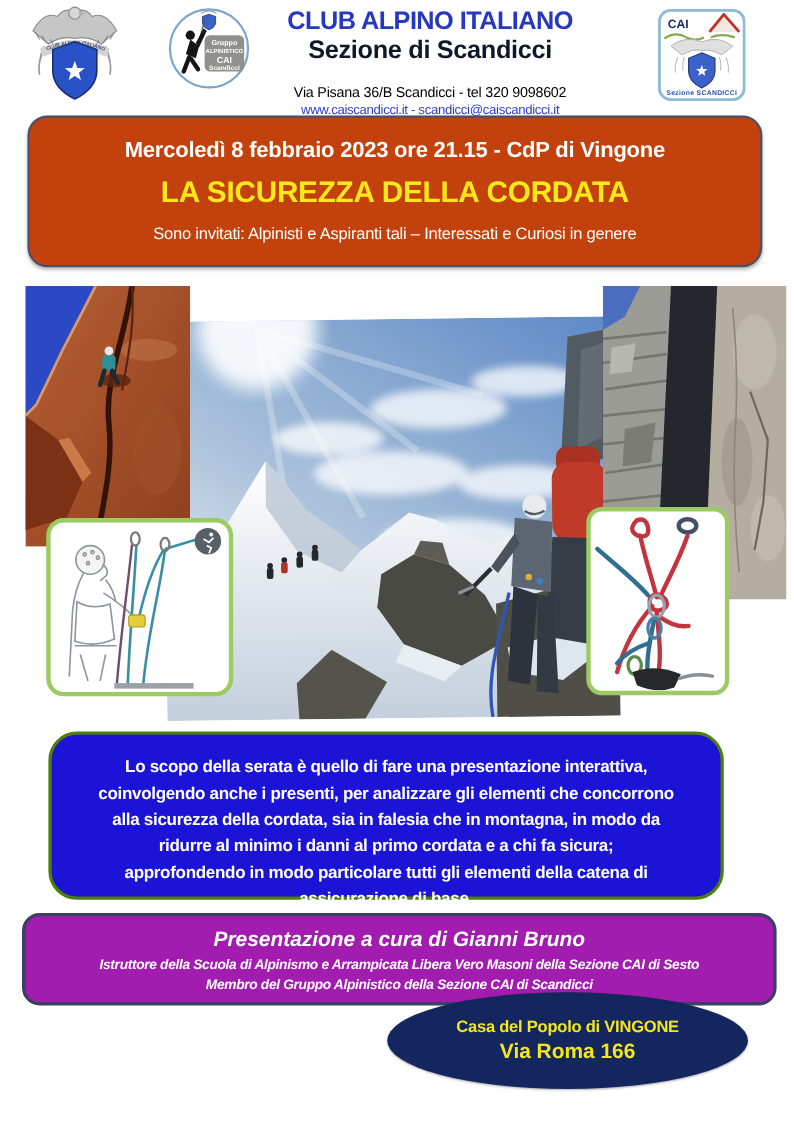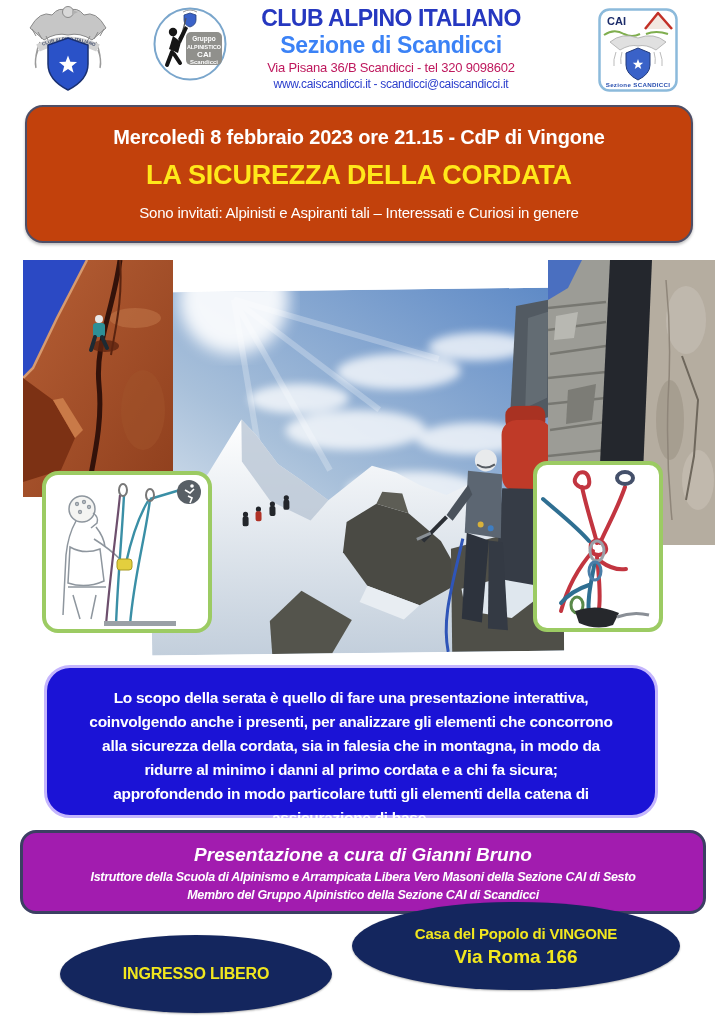--- a/index.html
+++ b/index.html
@@ -7,22 +7,22 @@
   .page{position:relative;width:722px;height:1024px;background:#fff;overflow:hidden;}
   figure{margin:0;}
 
   
   .logo{position:absolute;}
   .logo-eagle{left:26px;top:2px;width:84px;height:92px;}
   .logo-gruppo{left:152px;top:6px;width:76px;height:76px;}
   .logo-sezione{left:598px;top:8px;width:80px;height:84px;}
   .header-text{position:absolute;left:232px;top:4px;width:318px;text-align:center;}
   .org-name{font-size:23px;font-weight:bold;color:#2638c0;letter-spacing:-0.5px;line-height:28px;}
-  .section-name{font-size:23px;font-weight:bold;color:#3b82f6;letter-spacing:-0.3px;line-height:27px;}
-  .address-line{font-size:13px;color:#be185d;letter-spacing:-0.2px;line-height:17px;margin-top:0;}
+  .section-name{font-size:23px;font-weight:bold;color:#0f172a;letter-spacing:-0.3px;line-height:27px;}
+  .address-line{font-size:13px;color:#000000;letter-spacing:-0.2px;line-height:17px;margin-top:16px;}
   .links-line{font-size:12px;color:#2b3ecc;letter-spacing:-0.3px;line-height:17px;cursor:pointer;}
 
   
   .event-banner{position:absolute;left:25px;top:105px;width:668px;height:138px;background:#c2410c;
     border:2px solid #4e4e66;border-radius:18px;box-sizing:border-box;text-align:center;color:#fff;
     box-shadow:0 2px 3px rgba(0,0,0,.25);}
   .event-date{margin-top:19px;font-size:20px;font-weight:bold;letter-spacing:-0.2px;}
   .event-title{margin-top:11px;font-size:27px;font-weight:bold;color:#ffe81a;letter-spacing:-0.2px;}
   .event-invite{margin-top:13px;font-size:15px;font-weight:normal;letter-spacing:-0.2px;}
 
@@ -32,21 +32,21 @@
   .photo-left{left:23px;top:260px;width:150px;height:237px;z-index:2;}
   .photo-center{left:150px;top:290px;width:412px;height:363px;z-index:1;transform:rotate(-0.7deg);}
   .photo-right{left:548px;top:260px;width:167px;height:285px;z-index:2;}
   .inset{position:absolute;background:#fff;border:4px solid #9ccb63;border-radius:16px;box-sizing:border-box;z-index:3;}
   .inset svg{display:block;width:100%;height:100%;}
   .inset-belay{left:42px;top:471px;width:170px;height:162px;}
   .inset-anchor{left:533px;top:461px;width:130px;height:171px;border-radius:14px;}
 
   
   .description-box{position:absolute;left:44px;top:665px;width:614px;height:153px;background:#1b13d6;
-    border:3px solid #c4b5fd;border-radius:26px;box-sizing:border-box;color:#fff;text-align:center;
+    border:3px solid #4d7c0f;border-radius:26px;box-sizing:border-box;color:#fff;text-align:center;
     font-weight:bold;font-size:15.5px;line-height:24px;padding-top:18px;letter-spacing:-0.3px;}
 
   
   .presenter-banner{position:absolute;left:20px;top:830px;width:686px;height:84px;background:#a21caf;
     border:3px solid #3c3f63;border-radius:16px;box-sizing:border-box;color:#fff;text-align:center;font-style:italic;}
   .presenter-title{margin-top:11px;font-size:19px;font-weight:bold;}
   .presenter-line{margin-top:4px;font-size:12.5px;font-weight:bold;letter-spacing:-0.3px;text-align:center;}
 
   
   .ellipse{position:absolute;background:#14265e;border-radius:50%;display:flex;flex-direction:column;
@@ -320,21 +320,18 @@
     <div>approfondendo in modo particolare tutti gli  elementi della catena di</div>
     <div>assicurazione di base.</div>
   </section>
 
   <section class="presenter-banner">
     <div class="presenter-title">Presentazione a cura di Gianni Bruno</div>
     <div class="presenter-line">Istruttore della Scuola di Alpinismo e Arrampicata Libera Vero Masoni della Sezione CAI di Sesto</div>
     <div class="presenter-line">Membro del Gruppo Alpinistico della Sezione CAI di Scandicci</div>
   </section>
 
-  <div class="ellipse ellipse-left">
-    <div>INGRESSO LIBERO</div>
-  </div>
   <div class="ellipse ellipse-right">
     <div class="venue-name">Casa del Popolo di VINGONE</div>
     <div class="venue-address">Via Roma 166</div>
   </div>
 
 </div>
 
 </body></html>

